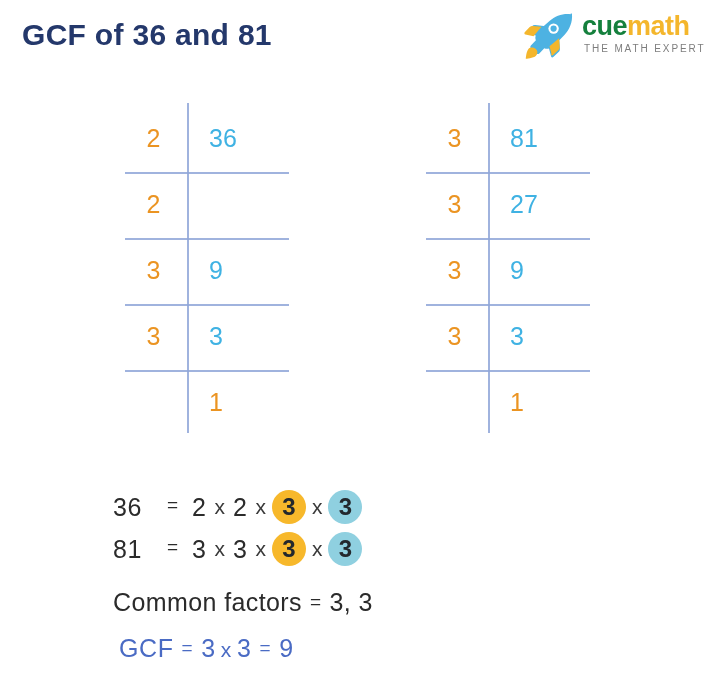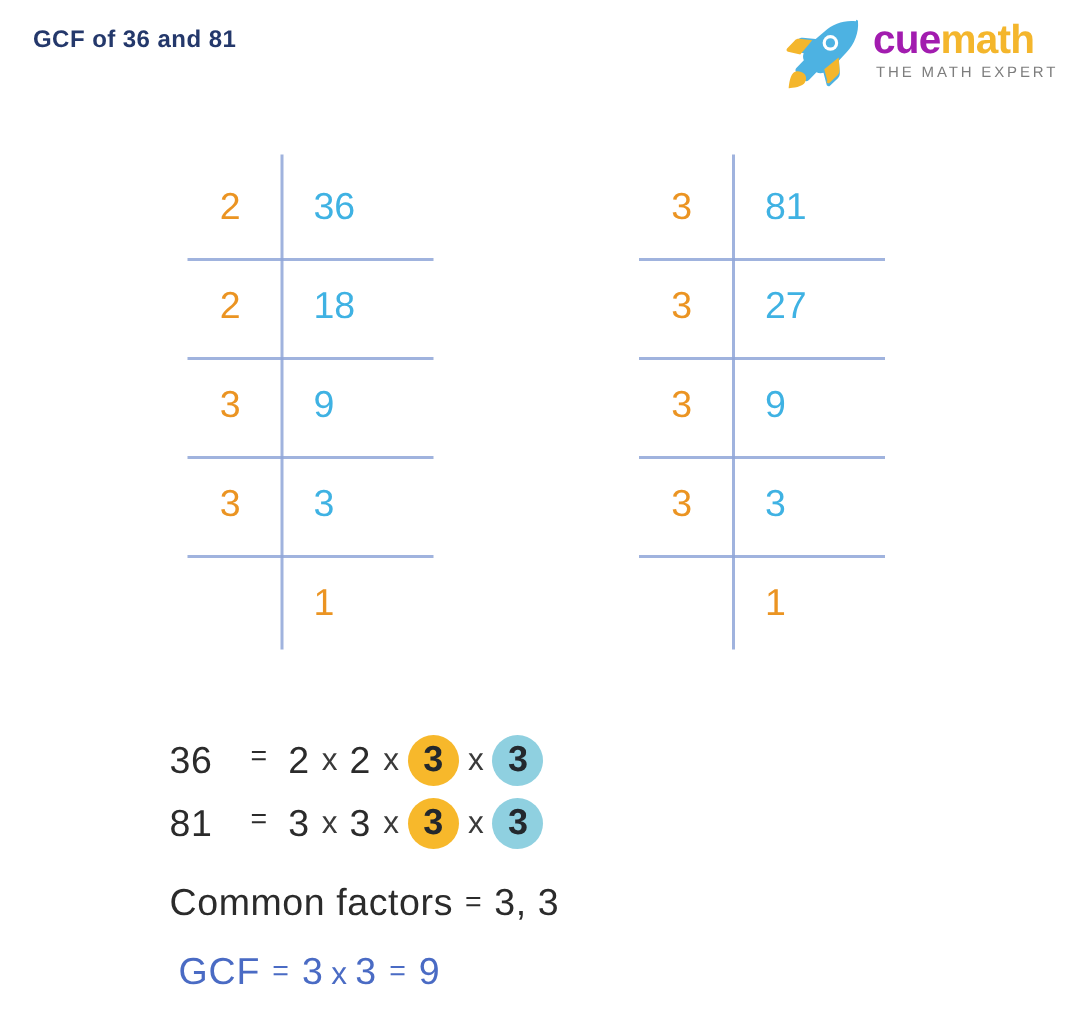--- a/index.html
+++ b/index.html
@@ -14,21 +14,21 @@
     overflow: hidden;
     font-family: "Liberation Sans", sans-serif;
     -webkit-font-smoothing: antialiased;
   }
 
   
   #page-title {
     position: absolute;
     left: 22px;
     top: 18px;
-    font-size: 16px;
+    font-size: 30px;
     font-weight: bold;
     color: #24386b;
     letter-spacing: 0.3px;
     white-space: nowrap;
   }
 
   #brand-logo {
     position: absolute;
     right: 16px;
     top: 10px;
@@ -45,21 +45,21 @@
   #brand-wordmark {
     position: absolute;
     left: 68px;
     top: 1px;
     font-size: 27px;
     font-weight: bold;
     letter-spacing: -0.5px;
     line-height: 30px;
     white-space: nowrap;
   }
-  #brand-wordmark .cue  { color: #a21caf; }
+  #brand-wordmark .cue  { color: #15803d; }
   #brand-wordmark .math { color: #f4b62c; }
   #brand-tagline {
     position: absolute;
     left: 70px;
     top: 33px;
     font-size: 10px;
     letter-spacing: 1.9px;
     color: #7d7d7d;
     white-space: nowrap;
   }
@@ -215,21 +215,20 @@
   <div class="ladder-hline" style="top:135px"></div>
   <div class="ladder-hline" style="top:201px"></div>
   <div class="ladder-hline" style="top:267px"></div>
 
   <div class="ladder-row" style="top:2px">
     <div class="ladder-divisor">2</div>
     <div class="ladder-quotient">36</div>
   </div>
   <div class="ladder-row" style="top:68px">
     <div class="ladder-divisor">2</div>
-    <div class="ladder-quotient">18</div>
   </div>
   <div class="ladder-row" style="top:134px">
     <div class="ladder-divisor">3</div>
     <div class="ladder-quotient">9</div>
   </div>
   <div class="ladder-row" style="top:200px">
     <div class="ladder-divisor">3</div>
     <div class="ladder-quotient">3</div>
   </div>
   <div class="ladder-row" style="top:266px">

